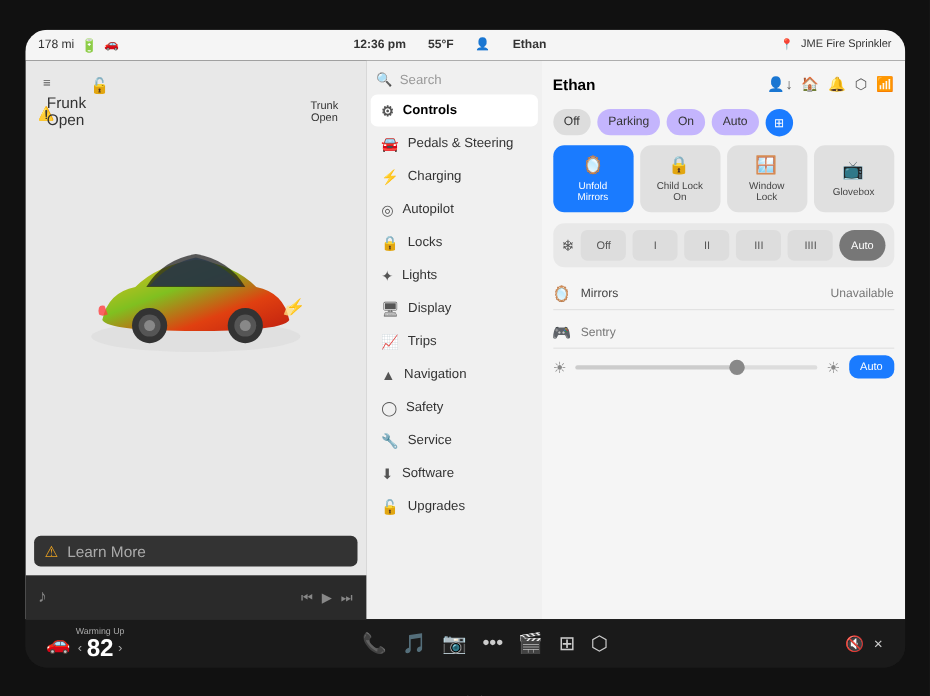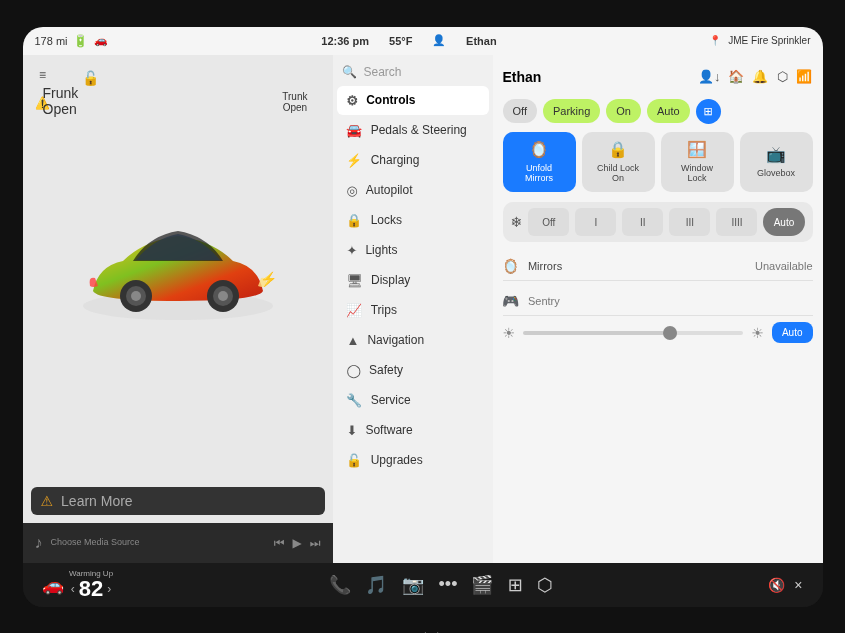--- a/index.html
+++ b/index.html
@@ -226,21 +226,21 @@
       border-radius: 20px;
       font-size: 11px;
       border: none;
       cursor: pointer;
       display: flex;
       align-items: center;
       gap: 4px;
     }
     .btn-pill.off { background: #ddd; color: #333; }
     .btn-pill.active-blue { background: #1a7bff; color: #fff; }
-    .btn-pill.gray { background: #bef264; color: #333; }
+    .btn-pill.gray { background: #c4b5fd; color: #333; }
     
     .control-btns-row {
       display: flex;
       gap: 6px;
       margin-bottom: 10px;
     }
     .ctrl-btn {
       flex: 1;
       background: #e0e0e0;
       border-radius: 10px;
@@ -425,21 +425,20 @@
       </div>
 
       <div class="alert-bar">
         <span class="alert-triangle">⚠</span>
         <span class="alert-link">Learn More</span>
       </div>
 
       <div class="media-bar">
         <span class="media-note">♪</span>
         <div class="media-info">
-          <div>Choose Media Source</div>
         </div>
         <div class="media-controls">
           <span>⏮</span>
           <span>▶</span>
           <span>⏭</span>
         </div>
       </div>
     </div>
 
     <div class="right-panel">

